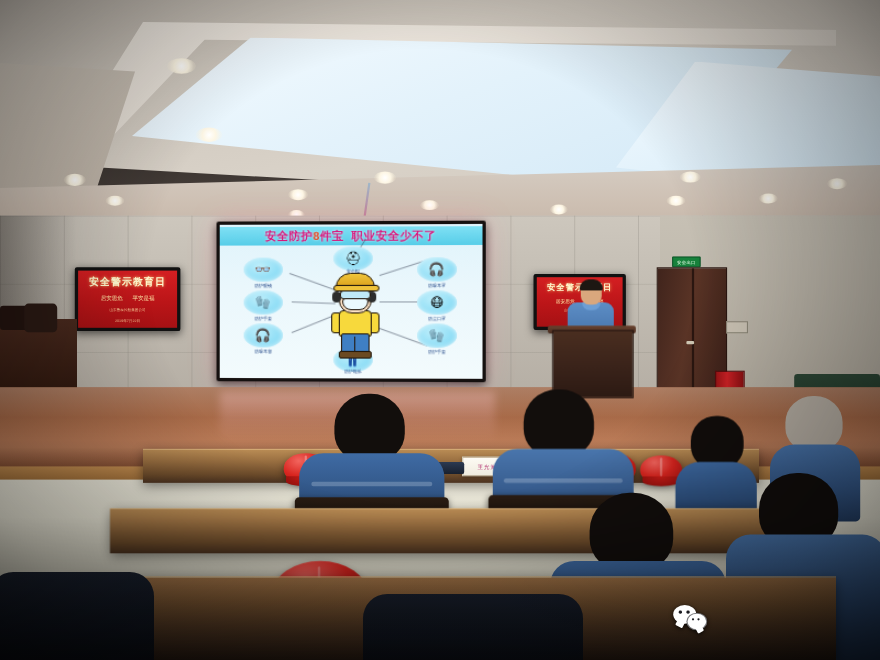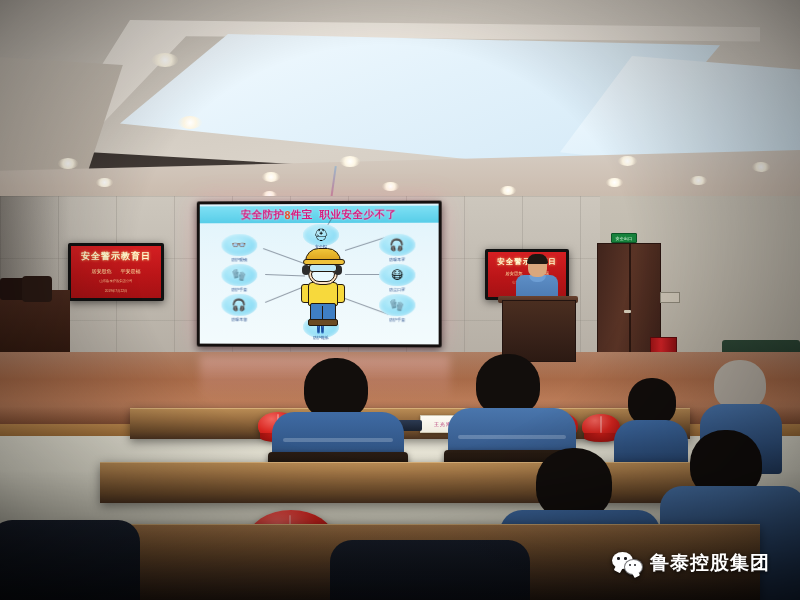--- a/index.html
+++ b/index.html
@@ -559,16 +559,15 @@
     <div id="wechat-icon">
       <div class="b1">
         <div class="dot" style="left:5px;top:5px;"></div>
         <div class="dot" style="left:12px;top:5px;"></div>
       </div>
       <div class="b2">
         <div class="dot" style="left:4px;top:4px;width:2px;height:2px;"></div>
         <div class="dot" style="left:9px;top:4px;width:2px;height:2px;"></div>
       </div>
     </div>
-    <div id="watermark-text">鲁泰控股集团</div>
   </div>
 
 </div>
 
 </body></html>

